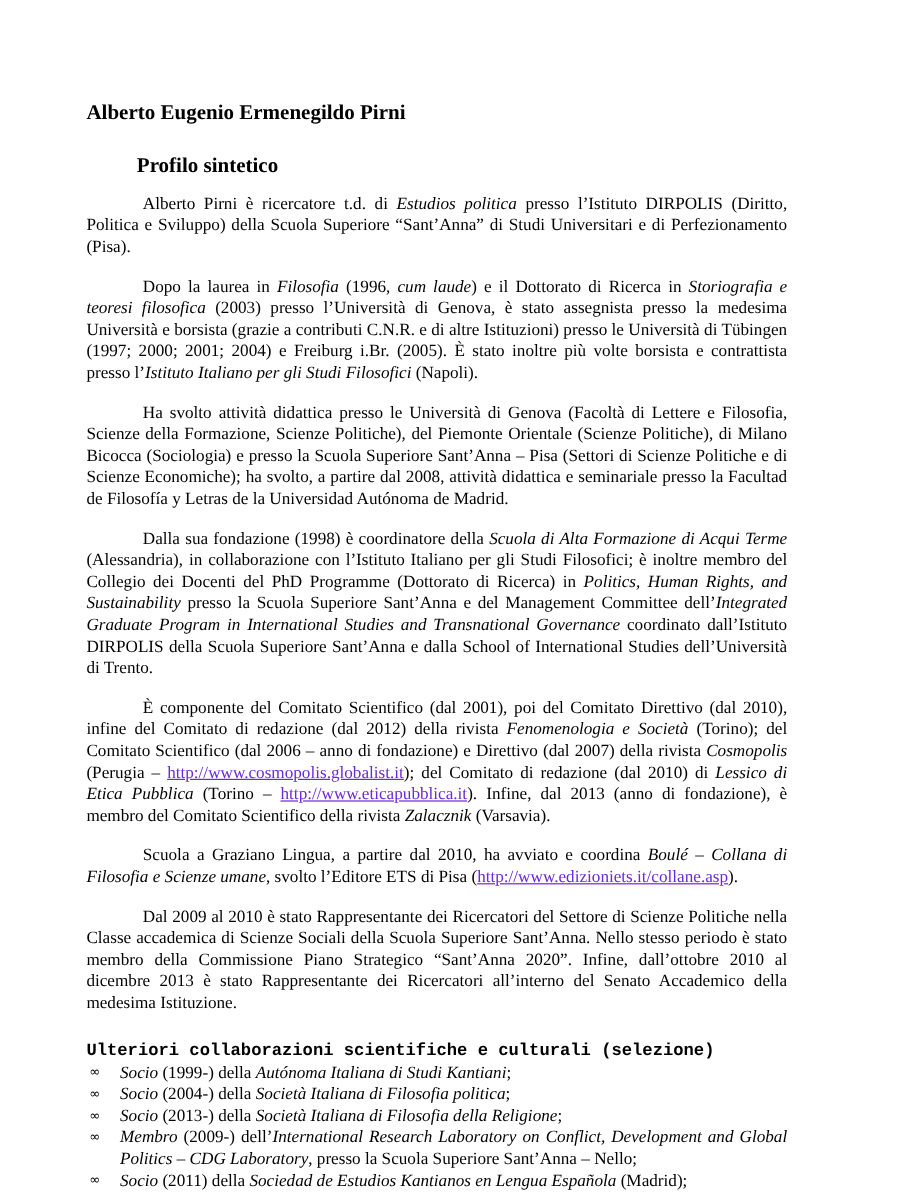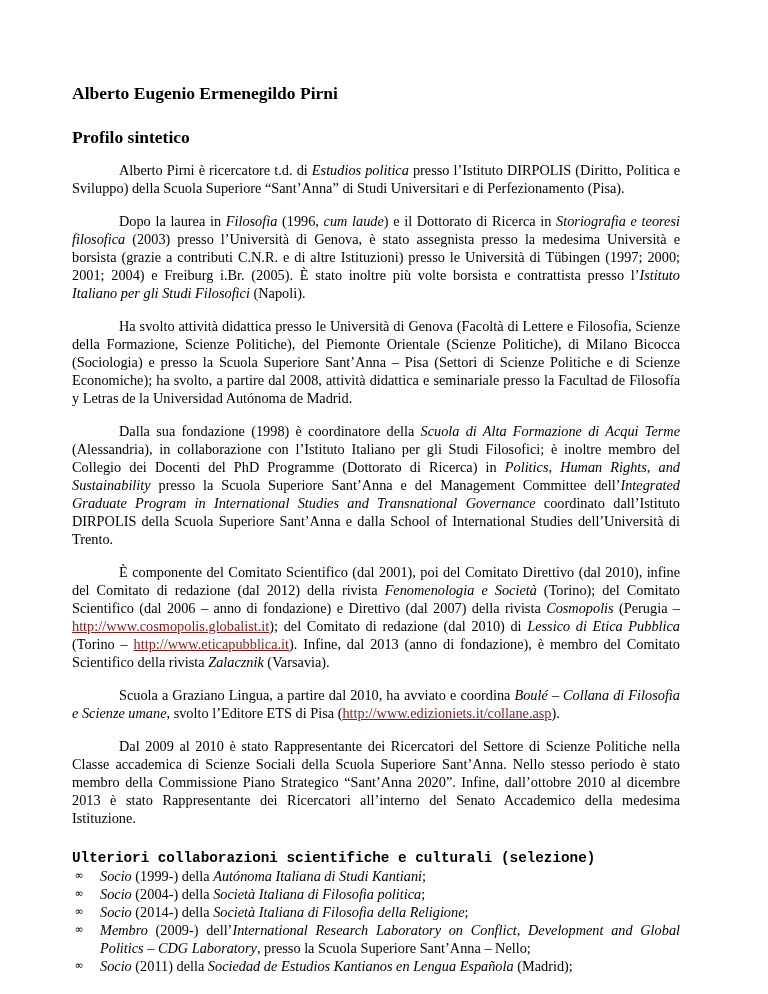--- a/index.html
+++ b/index.html
@@ -1,33 +1,33 @@
 <!DOCTYPE html>
 <html><head>
 <meta charset="utf-8">
 <style>
   html, body { margin: 0; padding: 0; background: #ffffff; }
   body {
     width: 768px; height: 994px; overflow: hidden;
     font-family: "Liberation Serif", "DejaVu Serif", serif;
     color: #000000;
   }
-  .page { position: relative; padding: 82px 88px 0 72px; box-sizing: border-box; width: 768px; }
+  .page { position: relative; padding: 82px 112px 0 72px; box-sizing: border-box; width: 768px; }
   h1, h2 {
     font-family: "Liberation Serif", "DejaVu Serif", serif;
     font-weight: bold; font-size: 17.5px; margin: 0; line-height: 22px;
   }
   h1 { margin-bottom: 22px; }
-  h2 { margin-bottom: 13px; }
+  h2 { margin-bottom: 13px; margin-left: 42px; }
   p {
     margin: 0 0 15px 0; font-size: 14.3px; line-height: 18px;
     text-align: justify; text-indent: 47px;
   }
   .it { font-style: italic; }
-  a { color: #7f1d1d; text-decoration: underline; }
+  a { color: #6d28d9; text-decoration: underline; }
   .sec-title { font-weight: bold; font-size: 14.3px; line-height: 18px; margin-top: 22px; font-family: Liberation Mono, monospace; }
   ul { list-style: none; margin: 0; padding: 0; }
   li { position: relative; padding-left: 28px; font-size: 14.3px; line-height: 18px; text-align: justify; }
   .bullet {
     position: absolute; left: 0; top: 0; width: 14px; text-align: center;
     font-family: "DejaVu Sans", sans-serif; font-size: 11px;
   }
 </style>
 </head>
 <body>
@@ -41,17 +41,17 @@
       <p><span>Ha svolto attività didattica presso le Università di Genova (Facoltà di Lettere e Filosofia, Scienze della Formazione, Scienze Politiche), del Piemonte Orientale (Scienze Politiche), di Milano Bicocca (Sociologia) e presso la Scuola Superiore Sant’Anna – Pisa (Settori di Scienze Politiche e di Scienze Economiche); ha svolto, a partire dal 2008, attività didattica e seminariale presso la Facultad de Filosofía y Letras de la Universidad Autónoma de Madrid.</span></p>
       <p><span>Dalla sua fondazione (1998) è coordinatore della </span><span class="it">Scuola di Alta Formazione di Acqui Terme</span><span> (Alessandria), in collaborazione con l’Istituto Italiano per gli Studi Filosofici; è inoltre membro del Collegio dei Docenti del PhD Programme (Dottorato di Ricerca) in </span><span class="it">Politics, Human Rights, and Sustainability</span><span> presso la Scuola Superiore Sant’Anna e del Management Committee dell’</span><span class="it">Integrated Graduate Program in International Studies and Transnational Governance</span><span> coordinato dall’Istituto DIRPOLIS della Scuola Superiore Sant’Anna e dalla School of International Studies dell’Università di Trento.</span></p>
       <p><span>È componente del Comitato Scientifico (dal 2001), poi del Comitato Direttivo (dal 2010), infine del Comitato di redazione (dal 2012) della rivista </span><span class="it">Fenomenologia e Società</span><span> (Torino); del Comitato Scientifico (dal 2006 – anno di fondazione) e Direttivo (dal 2007) della rivista </span><span class="it">Cosmopolis</span><span> (Perugia – </span><a>http://www.cosmopolis.globalist.it</a><span>); del Comitato di redazione (dal 2010) di </span><span class="it">Lessico di Etica Pubblica</span><span> (Torino – </span><a>http://www.eticapubblica.it</a><span>). Infine, dal 2013 (anno di fondazione), è membro del Comitato Scientifico della rivista </span><span class="it">Zalacznik</span><span> (Varsavia).</span></p>
       <p><span>Scuola a Graziano Lingua, a partire dal 2010, ha avviato e coordina </span><span class="it">Boulé – Collana di Filosofia e Scienze umane</span><span>, svolto l’Editore ETS di Pisa (</span><a>http://www.edizioniets.it/collane.asp</a><span>).</span></p>
       <p><span>Dal 2009 al 2010 è stato Rappresentante dei Ricercatori del Settore di Scienze Politiche nella Classe accademica di Scienze Sociali della Scuola Superiore Sant’Anna. Nello stesso periodo è stato membro della Commissione Piano Strategico “Sant’Anna 2020”. Infine, dall’ottobre 2010 al dicembre 2013 è stato Rappresentante dei Ricercatori all’interno del Senato Accademico della medesima Istituzione.</span></p>
     </div>
   <div class="sec-title">Ulteriori collaborazioni scientifiche e culturali (selezione)</div>
   <ul id="collab-list">
       <li><span class="bullet">∞</span><span class="it">Socio</span><span> (1999-) della </span><span class="it">Autónoma Italiana di Studi Kantiani</span><span>;</span></li>
       <li><span class="bullet">∞</span><span class="it">Socio</span><span> (2004-) della </span><span class="it">Società Italiana di Filosofia politica</span><span>;</span></li>
-      <li><span class="bullet">∞</span><span class="it">Socio</span><span> (2014-) della </span><span class="it">Società Italiana di Filosofia della Religione</span><span>;</span></li>
+      <li><span class="bullet">∞</span><span class="it">Socio</span><span> (2013-) della </span><span class="it">Società Italiana di Filosofia della Religione</span><span>;</span></li>
       <li><span class="bullet">∞</span><span class="it">Membro</span><span> (2009-) dell’</span><span class="it">International Research Laboratory on Conflict, Development and Global Politics – CDG Laboratory</span><span>, presso la Scuola Superiore Sant’Anna – Nello;</span></li>
       <li><span class="bullet">∞</span><span class="it">Socio</span><span> (2011) della </span><span class="it">Sociedad de Estudios Kantianos en Lengua Española</span><span> (Madrid);</span></li>
     </ul>
 </div>
 
 </body></html>

